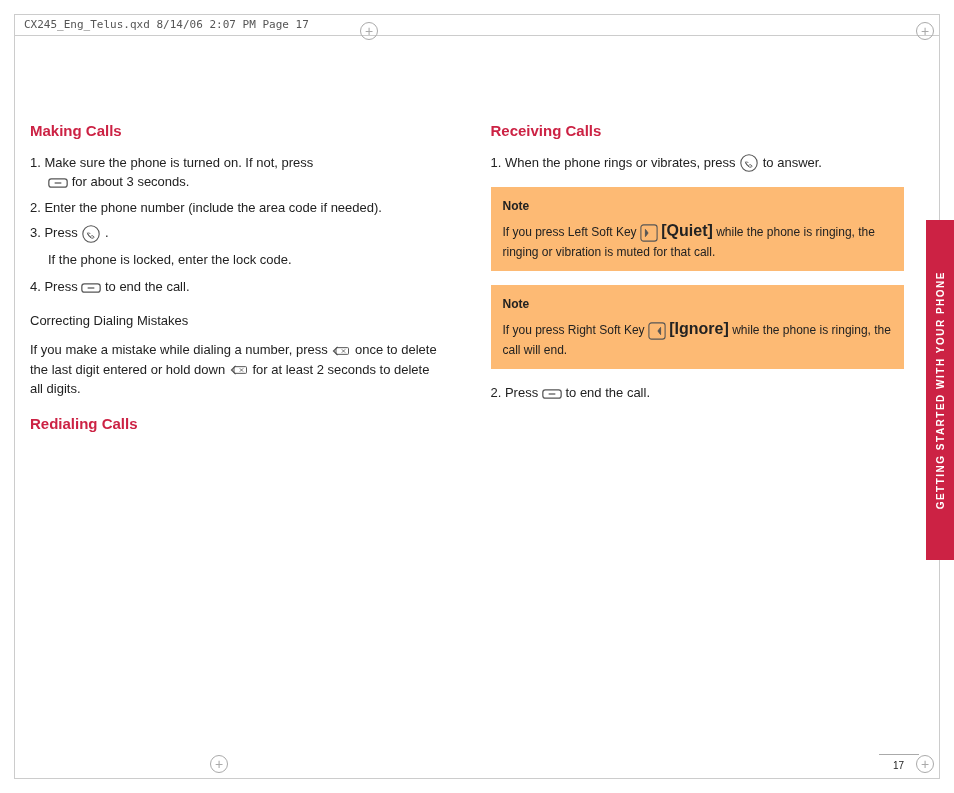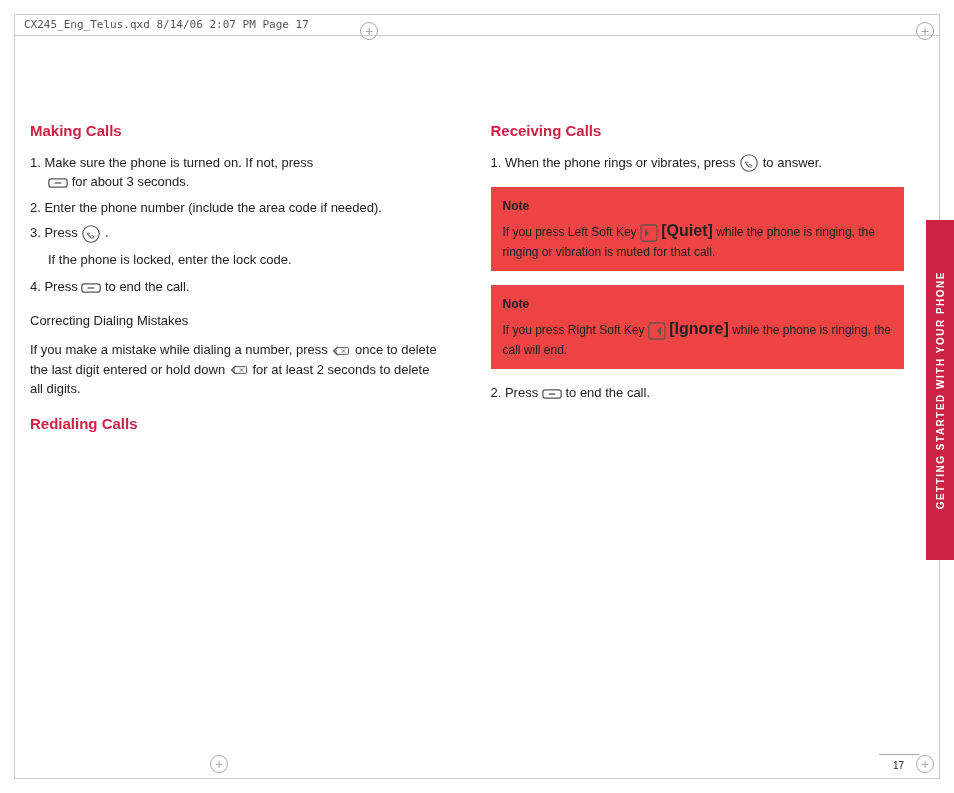--- a/index.html
+++ b/index.html
@@ -137,21 +137,21 @@
     .indent {
       margin-left: 18px;
     }
 
     .bold-text {
       font-weight: normal;
     }
 
     
     .note-box {
-      background: #ef4444;
+      background: #fdba74;
       border: none;
       padding: 10px 12px;
       margin-bottom: 14px;
       font-size: 12px;
       line-height: 1.5;
     }
 
     .note-box .note-title {
       font-weight: bold;
       font-size: 12px;

